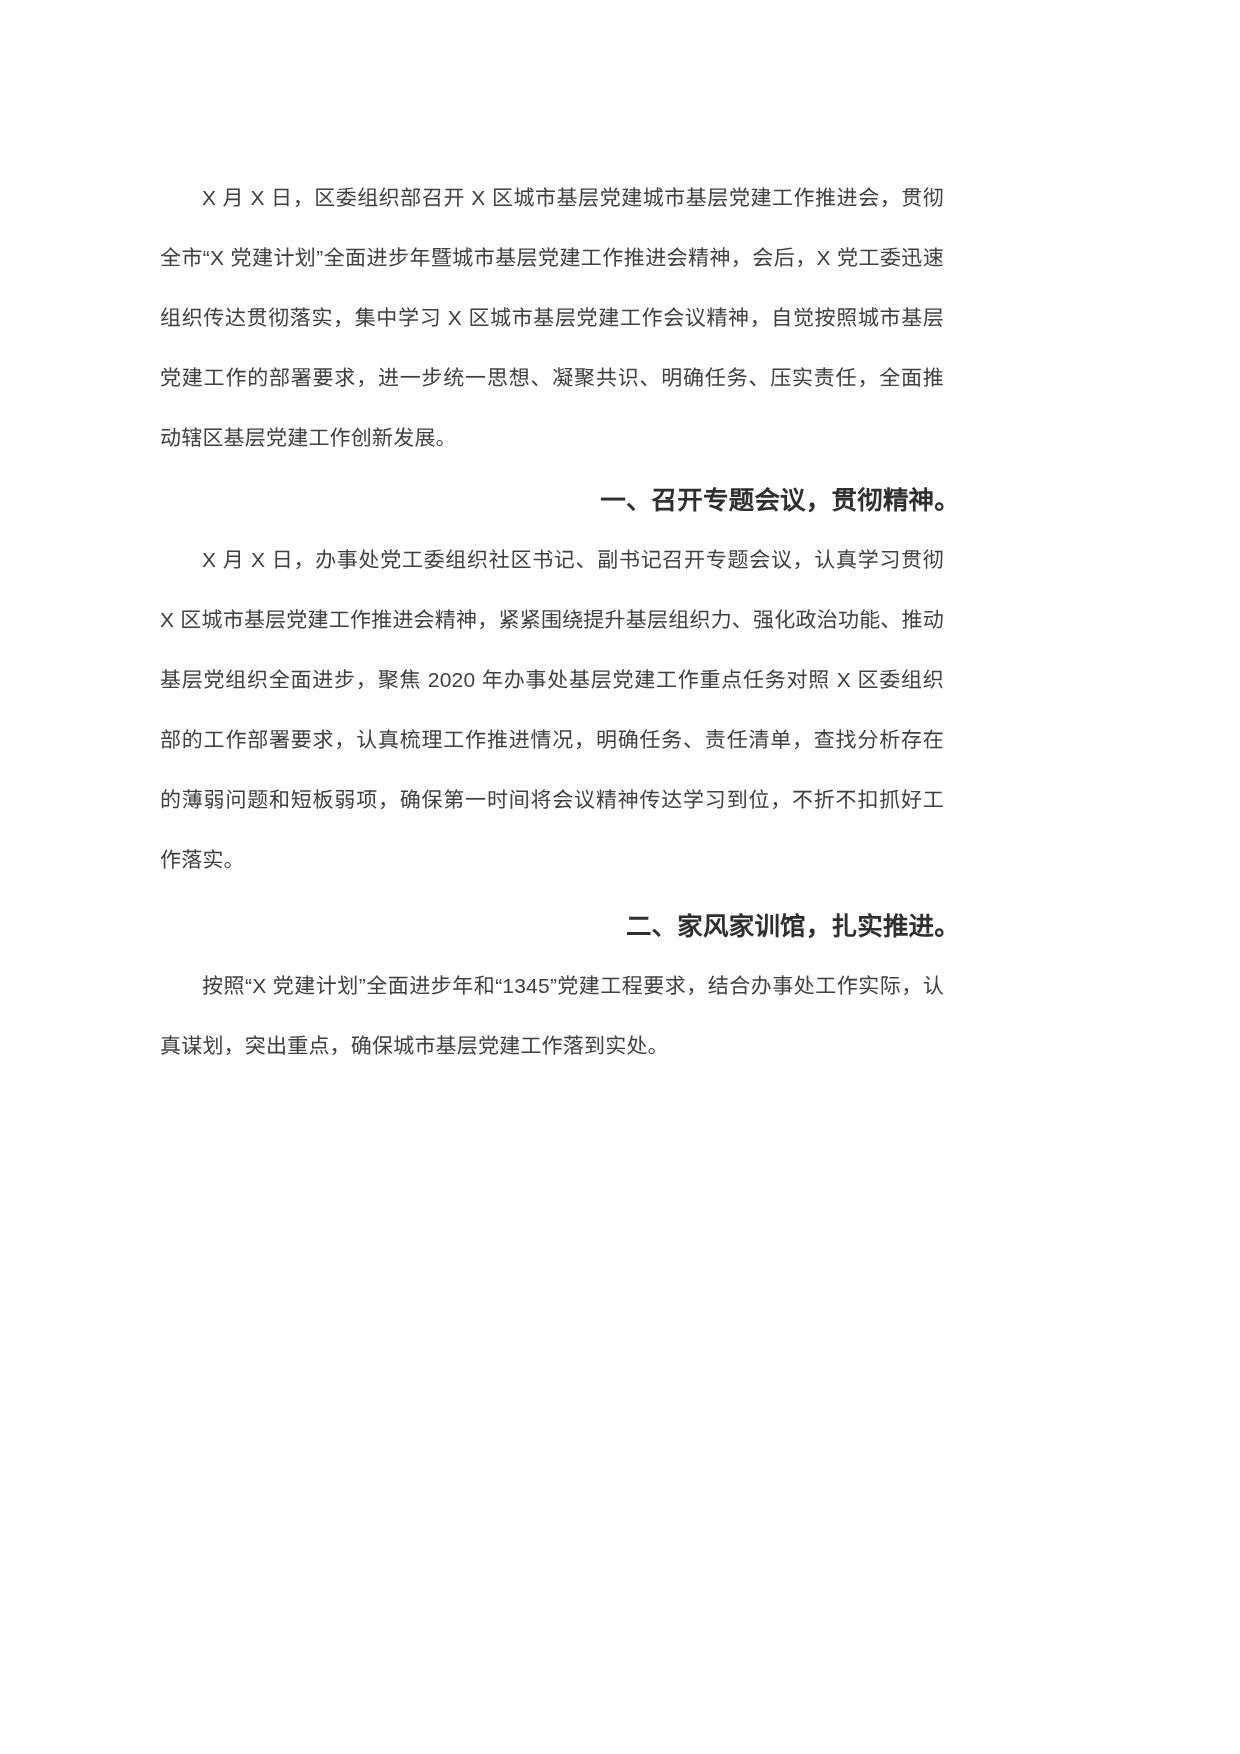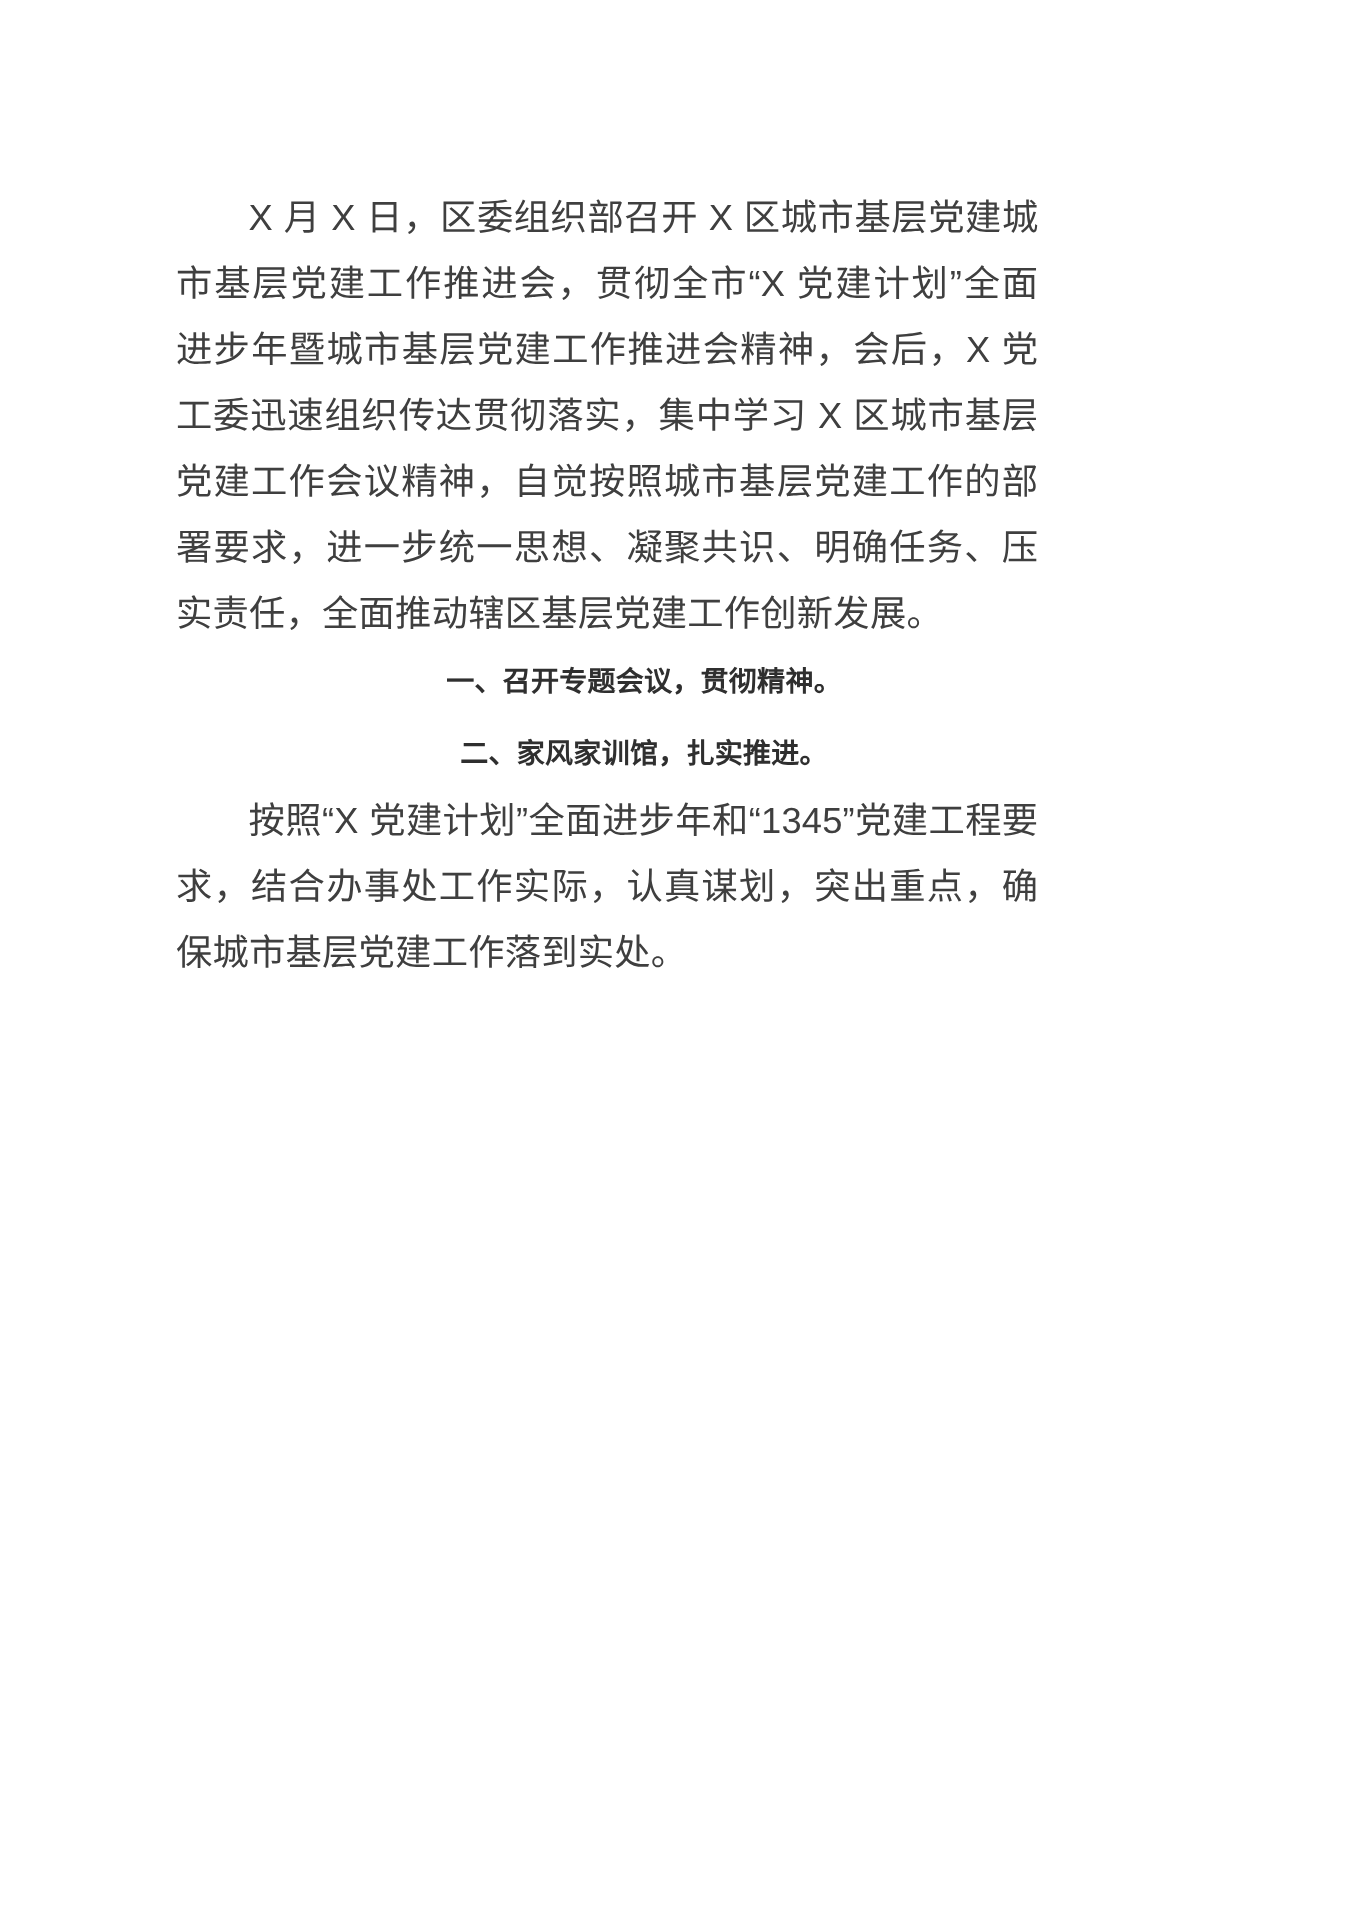--- a/index.html
+++ b/index.html
@@ -22,41 +22,41 @@
     box-sizing: border-box;
   }
   .page-body {
     position: absolute;
     left: 160px;
     top: 168px;
     width: 800px;
   }
   
   .para {
-    font-size: 33px;
+    font-size: 21px;
     line-height: 60px;
     color: #3f3f3f;
     text-align: justify;
     text-justify: inter-ideograph;
     text-indent: 2em;
     margin: 0 16px 0 0;
     letter-spacing: 0.2px;
     font-weight: 400;
     word-break: break-all;
     hyphens: none;
   }
   .heading {
     font-size: 25.5px;
     line-height: 60px;
     color: #2f2f2f;
     text-indent: 2em;
     font-weight: bold;
     margin: 0;
     letter-spacing: 0.2px;
-    text-align: center;
+    text-align: right;
   }
   .lead {
     font-weight: bold;
     color: #2f2f2f;
   }
   
   .spacer-1 { height: 2px; }
   .spacer-2 { height: 6px; }
   .spacer-3 { height: 10px; }
 </style>
@@ -65,20 +65,21 @@
 
 <div class="page">
   <div class="page-body">
 
     <p class="para">X 月 X 日，区委组织部召开 X 区城市基层党建城市基层党建工作推进会，贯彻全市“X 党建计划”全面进步年暨城市基层党建工作推进会精神，会后，X 党工委迅速组织传达贯彻落实，集中学习 X 区城市基层党建工作会议精神，自觉按照城市基层党建工作的部署要求，进一步统一思想、凝聚共识、明确任务、压实责任，全面推动辖区基层党建工作创新发展。</p>
 
     <div class="spacer-1"></div>
 
     <p class="heading">一、召开专题会议，贯彻精神。</p>
 
+    <p class="para">X 月 X 日，办事处党工委组织社区书记、副书记召开专题会议，认真学习贯彻 X 区城市基层党建工作推进会精神，紧紧围绕提升基层组织力、强化政治功能、推动基层党组织全面进步，聚焦 2020 年办事处基层党建工作重点任务对照 X 区委组织部的工作部署要求，认真梳理工作推进情况，明确任务、责任清单，查找分析存在的薄弱问题和短板弱项，确保第一时间将会议精神传达学习到位，不折不扣抓好工作落实。</p>
 
     <div class="spacer-2"></div>
 
     <p class="heading">二、家风家训馆，扎实推进。</p>
 
     <p class="para">按照“X 党建计划”全面进步年和“1345”党建工程要求，结合办事处工作实际，认真谋划，突出重点，确保城市基层党建工作落到实处。</p>
 
     <div class="spacer-3"></div>
 
 

